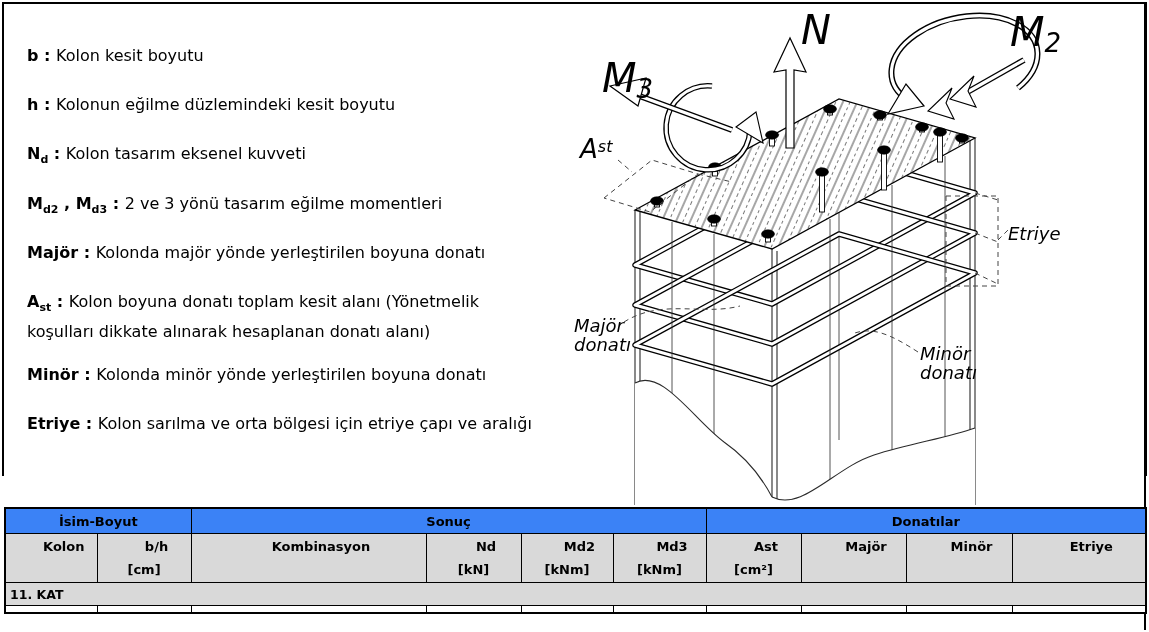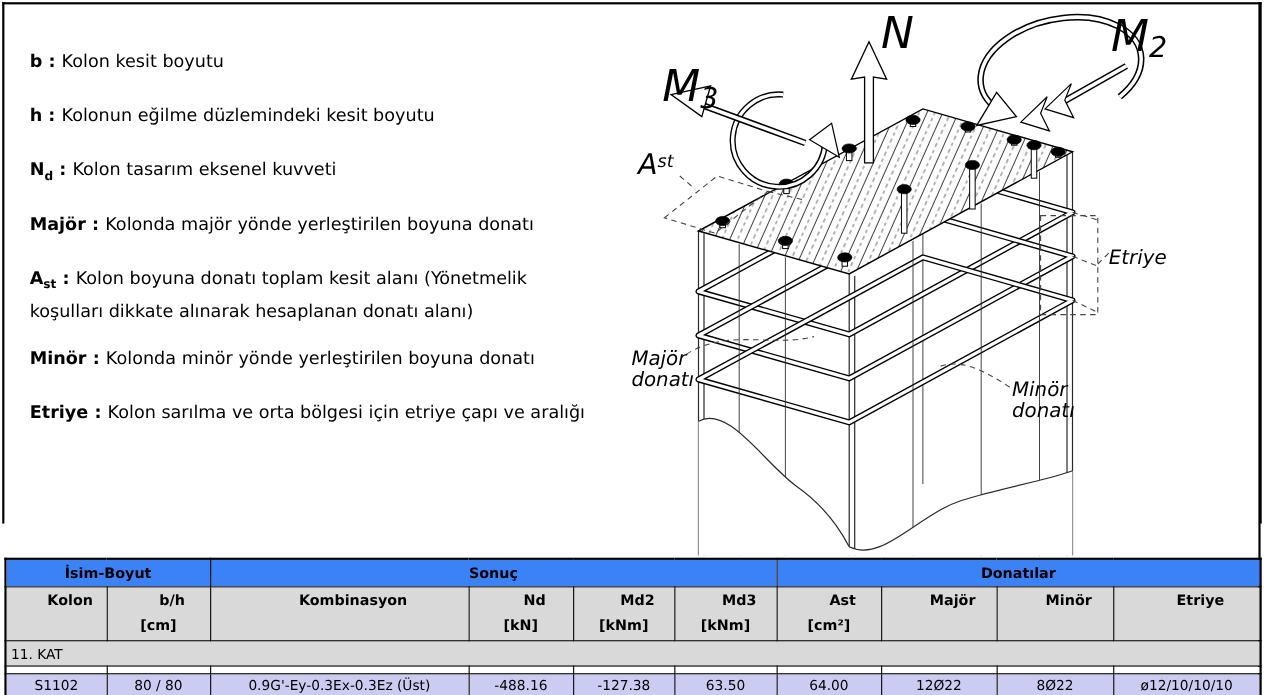--- a/index.html
+++ b/index.html
@@ -33,39 +33,42 @@
     font-size:13px;
   }
   table.report th,table.report td{
     border:1px solid #000;padding:0;text-align:center;vertical-align:middle;
     overflow:hidden;white-space:nowrap;
   }
   tr.group th{background:#3b82f6;height:24px;font-weight:bold;font-size:13px;text-align:center;}
   tr.head th{background:#d9d9d9;font-weight:bold;}
   tr.head .cn{line-height:26px;height:26px;font-size:13px;margin-left:25px;}
   tr.head .cu{line-height:20px;height:22px;font-size:13px;}
-  tr.kat td{background:#d9d9d9;height:22px;text-align:left;font-weight:normal;padding-left:4px;font-size:12.5px;}
+  tr.kat td{background:#d9d9d9;height:22px;text-align:left;font-weight:bold;padding-left:4px;font-size:12.5px;}
   tr.gap td{background:#ffffff;height:6px;border-top:1px solid #000;border-bottom:1px solid #000;}
   tr.data td{background:#ccccf2;height:19px;font-size:12.5px;}
 </style>
 </head>
 <body>
 
 <div class="frame"></div>
 <div class="right-edge"></div>
 
 <div class="defs">
   <div class="def-item">
     <span class="term"><span>b</span><sub></sub><span></span><sub></sub><span> : </span></span><span class="desc">Kolon kesit boyutu</span>
   </div>
   <div class="def-item">
     <span class="term"><span>h</span><sub></sub><span></span><sub></sub><span> : </span></span><span class="desc">Kolonun eğilme düzlemindeki kesit boyutu</span>
   </div>
   <div class="def-item">
     <span class="term"><span>N</span><sub>d</sub><span></span><sub></sub><span> : </span></span><span class="desc">Kolon tasarım eksenel kuvveti</span>
+  </div>
+  <div class="def-item">
+    <span class="term"><span>M</span><sub>d2</sub><span> , M</span><sub>d3</sub><span> : </span></span><span class="desc">2  ve 3 yönü tasarım eğilme momentleri</span>
   </div>
   <div class="def-item">
     <span class="term"><span>Majör</span><sub></sub><span></span><sub></sub><span> : </span></span><span class="desc">Kolonda majör yönde yerleştirilen boyuna donatı</span>
   </div>
   <div class="def-item">
     <span class="term"><span>A</span><sub>st</sub><span></span><sub></sub><span> : </span></span><span class="desc">Kolon boyuna donatı toplam kesit alanı (Yönetmelik koşulları dikkate alınarak hesaplanan donatı alanı)</span>
   </div>
   <div class="def-item">
     <span class="term"><span>Minör</span><sub></sub><span></span><sub></sub><span> : </span></span><span class="desc">Kolonda minör yönde yerleştirilen boyuna donatı</span>
   </div>
@@ -284,27 +287,15 @@
         <td></td>
         <td></td>
         <td></td>
         <td></td>
         <td></td>
         <td></td>
         <td></td>
         <td></td>
         <td></td>
   </tr>
-  <tr class="data">
-    <td>S1102</td>
-    <td>80 / 80</td>
-    <td>0.9G'-Ey-0.3Ex-0.3Ez (Üst)</td>
-    <td>-488.16</td>
-    <td>-127.38</td>
-    <td>63.50</td>
-    <td>64.00</td>
-    <td>12Ø22</td>
-    <td>8Ø22</td>
-    <td>ø12/10/10/10</td>
-  </tr>
 
 </tbody>
   </table>
 
 </body></html>

